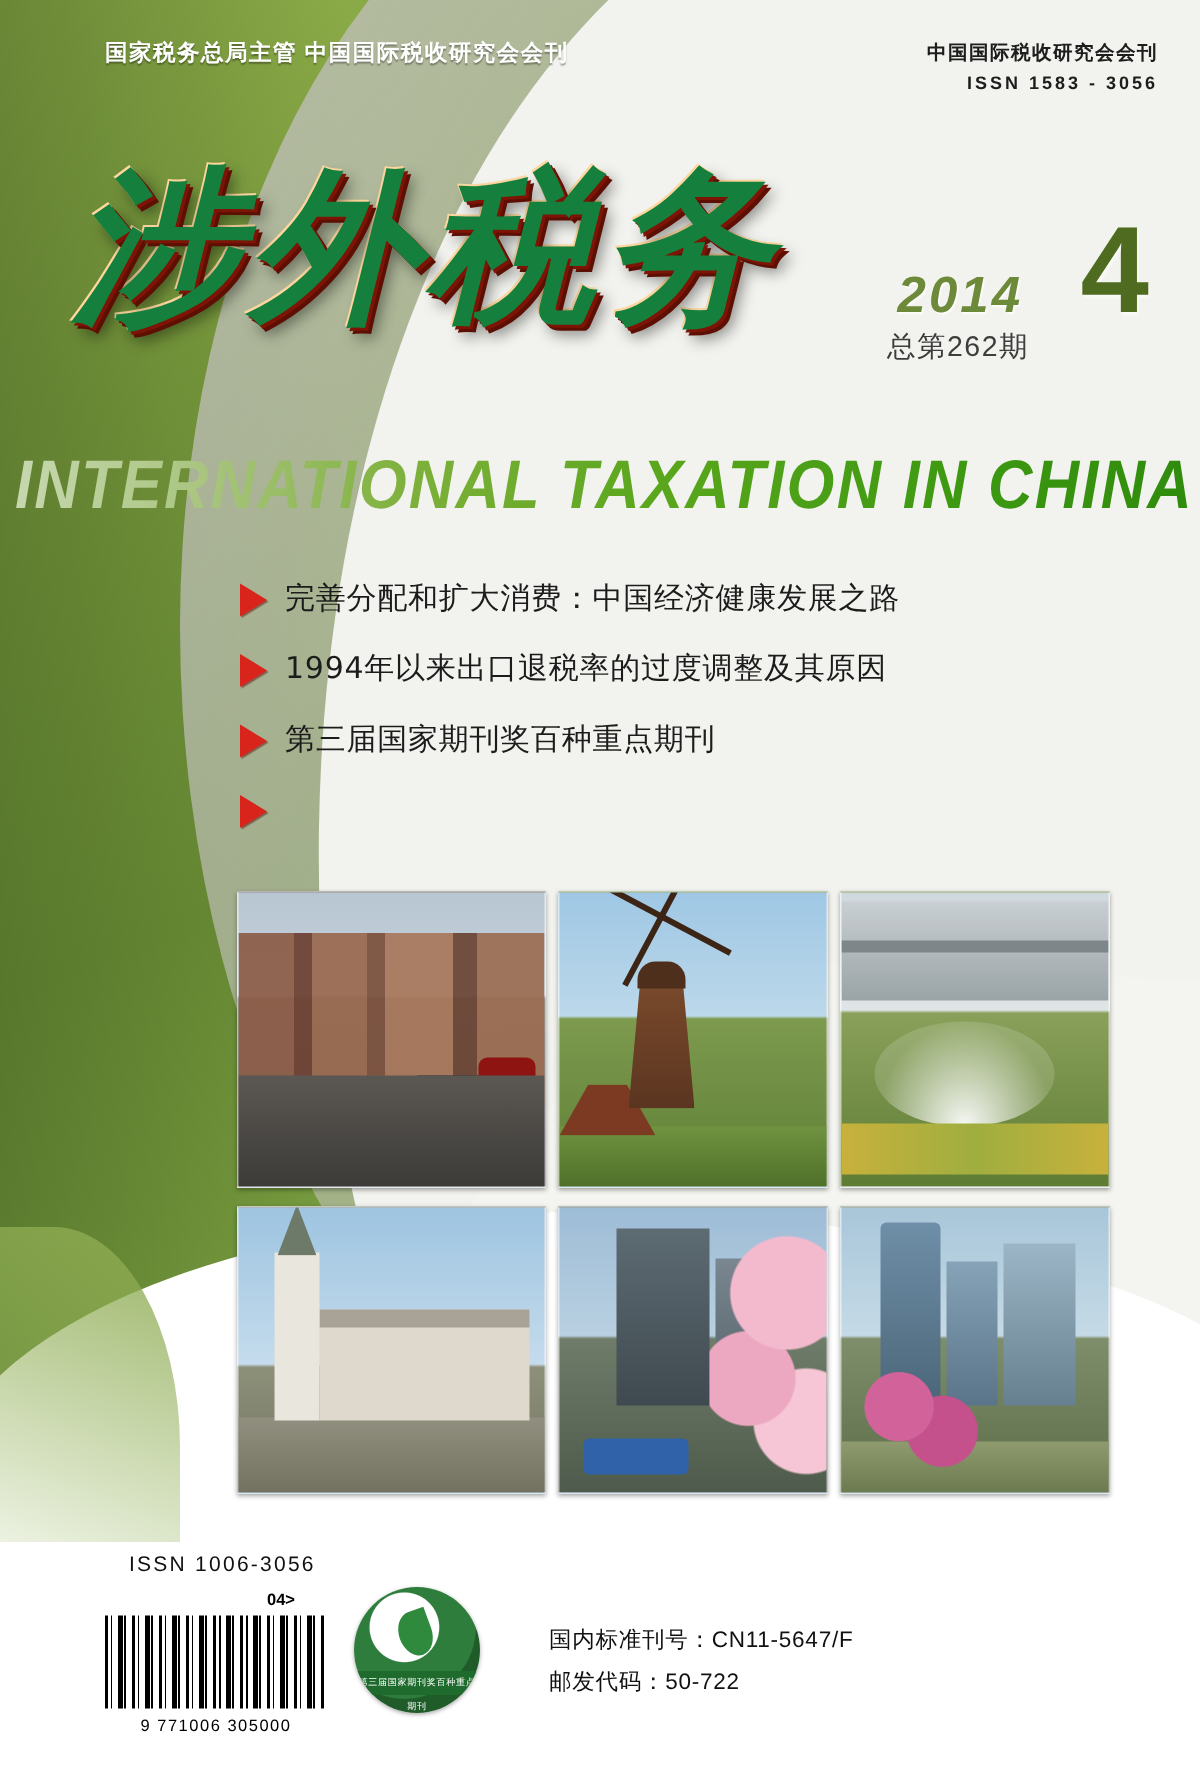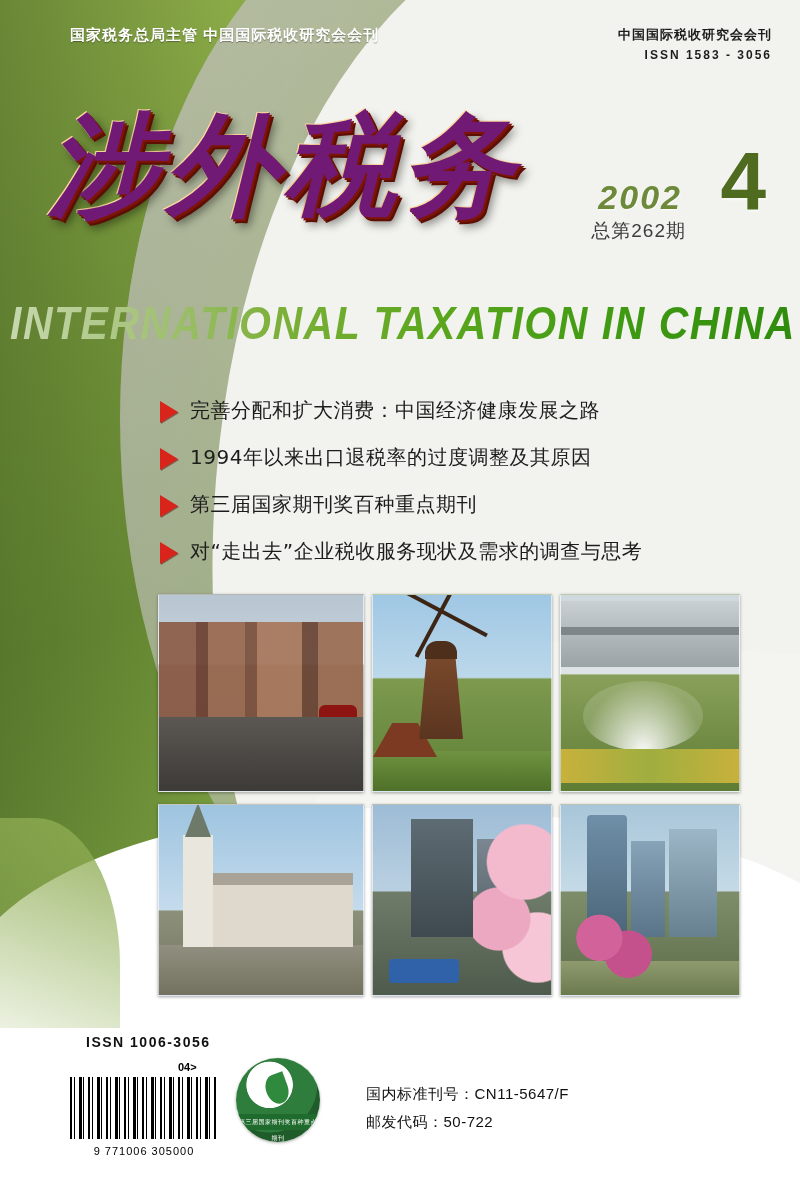--- a/index.html
+++ b/index.html
@@ -122,21 +122,21 @@
 
   
   .title-cn {
     position: absolute;
     left: 48px; top: 108px;
     font-family: "Liberation Serif", serif;
     font-size: 112px;
     font-weight: bold;
     font-style: italic;
     letter-spacing: 6px;
-    color: #701a75;
+    color: #15803d;
     text-shadow:
       2px 2px 0 #7d1405,
       4px 4px 0 #5d0f03,
       6px 7px 10px rgba(0,0,0,0.45),
       -1px -1px 0 #ffd9a0;
     white-space: nowrap;
     line-height: 1.05;
   }
   .year {
     position: absolute;
@@ -191,21 +191,20 @@
   
   .headlines {
     position: absolute;
     left: 160px; top: 386px;
     width: 610px;
   }
   .headline {
     display: flex;
     align-items: flex-end;
     margin-bottom: 22px;
-    margin-top: 12px;
   }
   .tri {
     width: 0; height: 0;
     border-top: 11px solid transparent;
     border-bottom: 11px solid transparent;
     border-left: 18px solid #d9241c;
     margin-right: 12px;
     margin-top: 3px;
     flex: none;
     filter: drop-shadow(1px 1px 0 rgba(90,10,5,0.5));
@@ -288,21 +287,21 @@
   .ph6 .sky2 { position:absolute; left:70px; top:36px; width:34px; height:96px; background:linear-gradient(#86a3b8,#5a7489); }
   .ph6 .sky3 { position:absolute; left:108px; top:24px; width:48px; height:108px; background:linear-gradient(#9db6c7,#67808f); }
   .ph6 .pink { position:absolute; left:0; bottom:8px; width:96px; height:82px; background:radial-gradient(circle at 40% 40%, #d1629a 0 30%, rgba(209,98,154,0) 31%), radial-gradient(circle at 70% 60%, #c4518c 0 28%, rgba(196,81,140,0) 29%); }
   .ph6 .pav { position:absolute; left:0; bottom:0; width:100%; height:34px; background:linear-gradient(#8f9b6f,#6c7a4f); }
 
   
   .issn-small {
     position: absolute;
     left: 86px; bottom: 128px;
     font-size: 14px;
-    font-weight: bold;
+    font-weight: normal;
     letter-spacing: 1.5px;
     color: #111;
   }
   .barcode {
     position: absolute;
     left: 70px; bottom: 23px;
     width: 148px;
     height: 78px;
   }
   .barcode .bars {
@@ -387,42 +386,41 @@
 
   <div class="top-row">
     <div class="masthead-left">国家税务总局主管 中国国际税收研究会会刊</div>
     <div class="masthead-right">
       <div>中国国际税收研究会会刊</div>
       <div class="issn">ISSN 1583 - 3056</div>
     </div>
   </div>
 
   <div class="title-cn">涉外税务</div>
-  <div class="year">2002</div>
+  <div class="year">2014</div>
   <div class="issue-big">4</div>
   <div class="issue-total">总第262期</div>
 
   <div class="title-en">INTERNATIONAL TAXATION IN CHINA</div>
 
   <div class="headlines">
     <div class="headline">
       <span class="tri"></span>
       <span class="headline-text">完善分配和扩大消费：中国经济健康发展之路</span>
     </div>
     <div class="headline">
       <span class="tri"></span>
       <span class="headline-text">1994年以来出口退税率的过度调整及其原因</span>
     </div>
     <div class="headline">
       <span class="tri"></span>
       <span class="headline-text">第三届国家期刊奖百种重点期刊</span>
     </div>
     <div class="headline">
       <span class="tri"></span>
-      <span class="headline-text">对“走出去”企业税收服务现状及需求的调查与思考</span>
     </div>
   </div>
 
   <div class="photos">
     <div class="photo ph1">
       <span class="car c1"></span>
         <span class="car c2"></span>
         <span class="lady"></span>
     </div>
     <div class="photo ph2">

